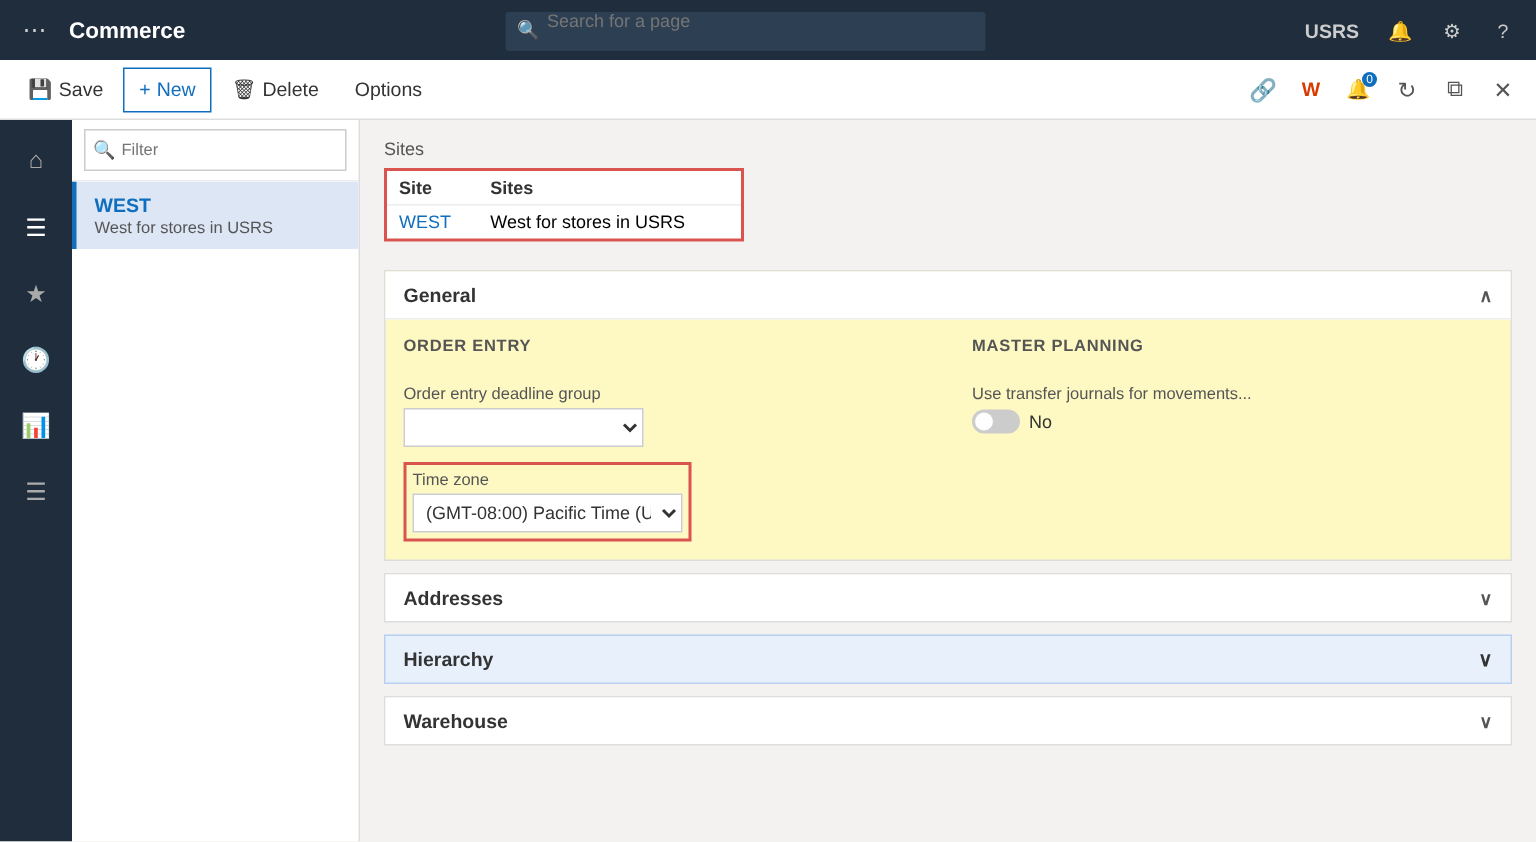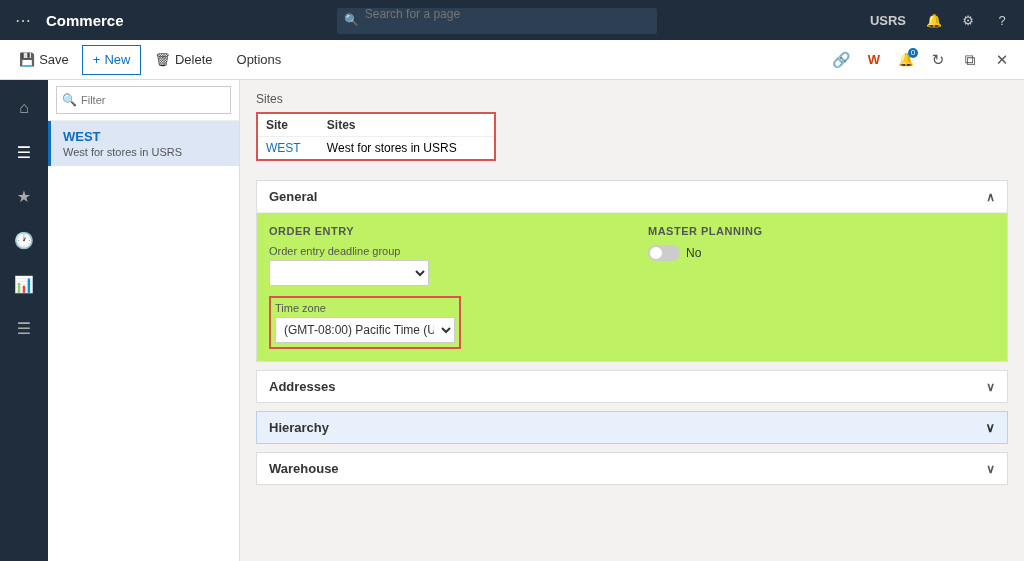--- a/index.html
+++ b/index.html
@@ -256,21 +256,21 @@
       padding: 4px 8px;
       font-size: 12px;
     }
     .sites-table td.site-link {
       color: #106ebe;
       cursor: pointer;
     }
 
     
     .section-panel {
-      background: #bef264;
+      background: #fef9c3;
       border: 1px solid #ddd;
       margin-bottom: 8px;
     }
     .section-header {
       display: flex;
       align-items: center;
       justify-content: space-between;
       padding: 8px 12px;
       cursor: pointer;
       font-size: 13px;
@@ -289,21 +289,21 @@
       display: flex;
       gap: 32px;
     }
     .field-group { flex: 1; }
     .field-group-label {
       font-size: 11px;
       font-weight: 700;
       color: #555;
       text-transform: uppercase;
       letter-spacing: 0.5px;
-      margin-bottom: 8px;
+      margin-bottom: 20px;
     }
     .field-label {
       font-size: 11px;
       color: #555;
       margin-bottom: 3px;
     }
     .field-select {
       width: 160px;
       height: 26px;
       border: 1px solid #ccc;
@@ -490,20 +490,21 @@
             <div class="time-zone-wrapper">
               <div class="field-label">Time zone</div>
               <select class="time-zone-select">
                 <option>(GMT-08:00) Pacific Time (US ...</option>
               </select>
             </div>
           </div>
 
           <div class="field-group">
             <div class="field-group-label">MASTER PLANNING</div>
+            <div class="field-label">Use transfer journals for movements...</div>
             <div class="toggle-wrapper">
               <div class="toggle">
                 <div class="toggle-knob"></div>
               </div>
               <span class="toggle-label">No</span>
             </div>
           </div>
         </div>
       </div>
     </div>

